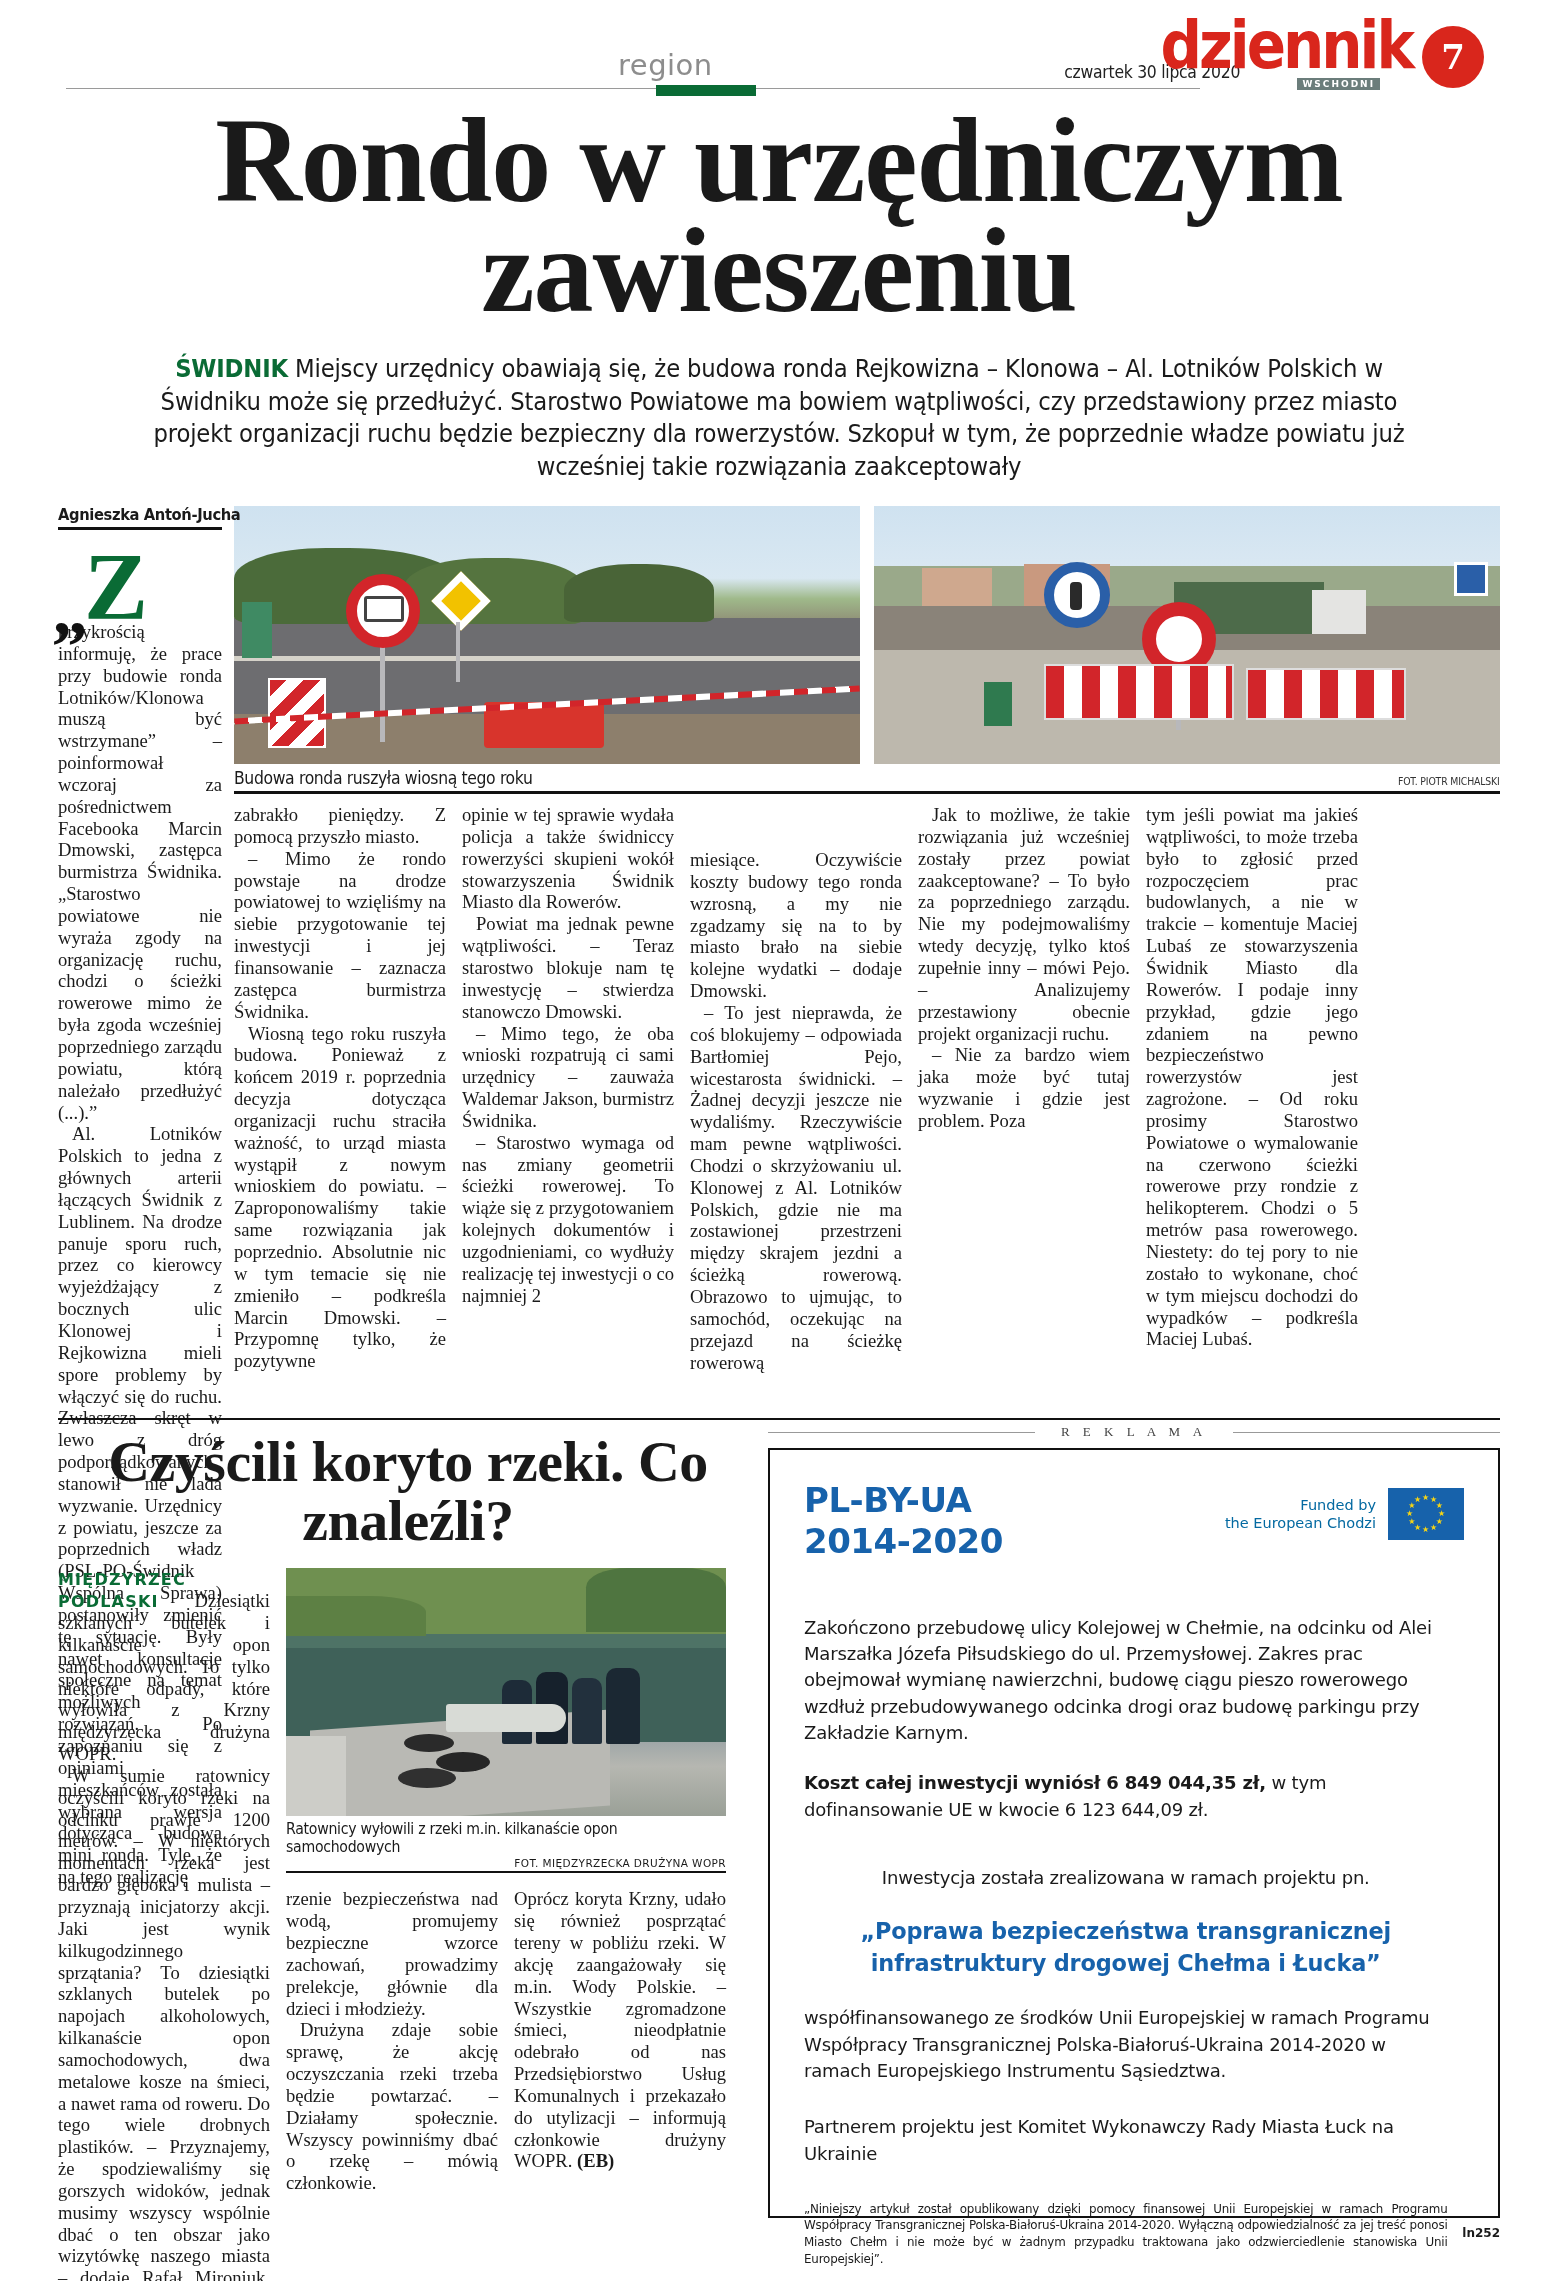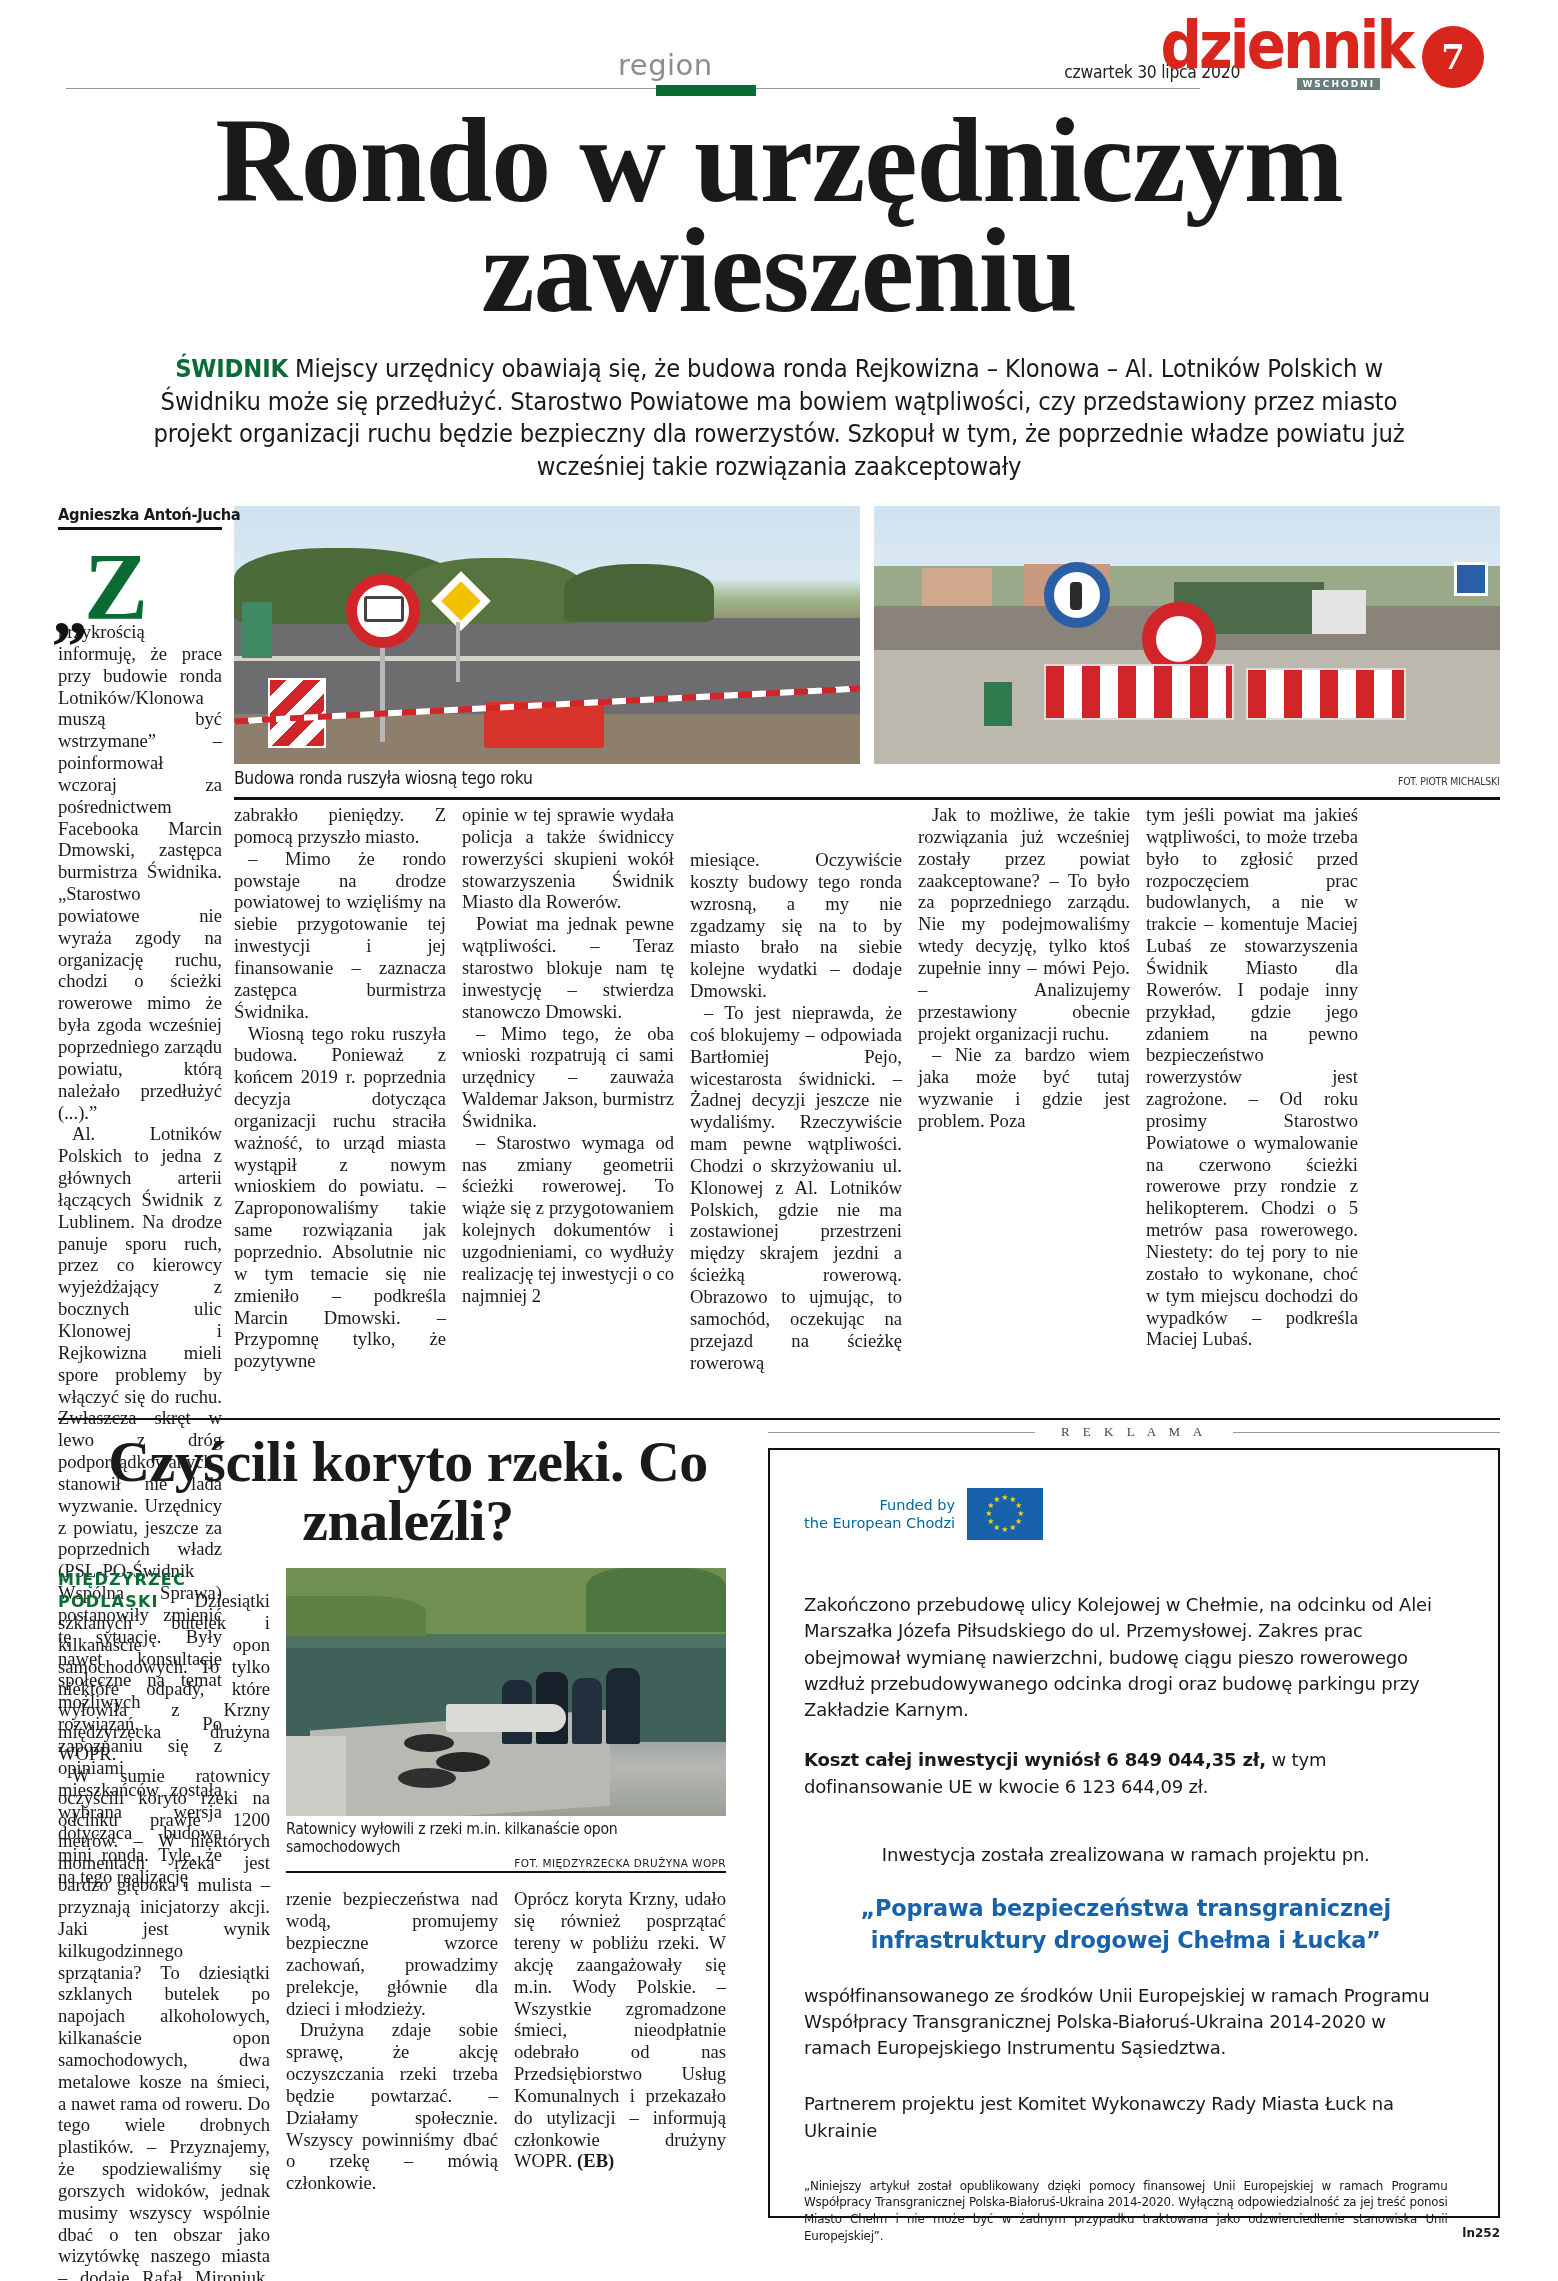--- a/index.html
+++ b/index.html
@@ -105,21 +105,21 @@
   .photo { flex:1; position:relative; overflow:hidden; }
 
   
   .ph-a { background:linear-gradient(#cfe2f0 0%, #d9e8f2 28%, #9fb98a 36%, #8a8070 48%, #6f6f70 56%, #7a7168 78%, #8b7f6f 100%); }
   .ph-b { background:linear-gradient(#cfe2f0 0%, #dce9f3 30%, #9bb089 38%, #b0a898 48%, #9b9890 60%, #a89e8e 100%); }
 
   .ph-shape { position:absolute; }
 
   .caption-row {
     position:absolute; left:176px; top:262px; width:1266px;
-    border-bottom:3px solid #111; padding-bottom:9px;
+    border-bottom:3px solid #111; padding-bottom:3px;
     display:flex; justify-content:space-between; align-items:flex-end;
   }
   .caption-text {
     font-family:"DejaVu Sans", sans-serif;
     font-size:17px; letter-spacing:-0.4px;
     transform:scaleX(0.92); transform-origin:left bottom;
   }
   .caption-credit {
     font-family:"DejaVu Sans", sans-serif;
     font-size:11px; letter-spacing:-0.2px; color:#333;
@@ -426,20 +426,24 @@
   </div>
 
   <div class="reklama-bar">
     <div class="ln"></div>
     <div class="lbl">R E K L A M A</div>
     <div class="ln"></div>
   </div>
 
   <div class="ad-box">
     <div class="ad-top">
+      <div class="ad-logo">
+        <div>PL-BY-UA</div>
+        <div>2014-2020</div>
+      </div>
       <div class="eu-wrap">
         <div class="eu-text">
           <div>Funded by</div>
           <div>the European Chodzi</div>
         </div>
         <div class="eu-flag" id="euflag">
             <span class="eu-star" style="left: 34px; top: 6px;">★</span>
             <span class="eu-star" style="left: 42px; top: 8.14359px;">★</span>
             <span class="eu-star" style="left: 47.8564px; top: 14px;">★</span>
             <span class="eu-star" style="left: 50px; top: 22px;">★</span>

